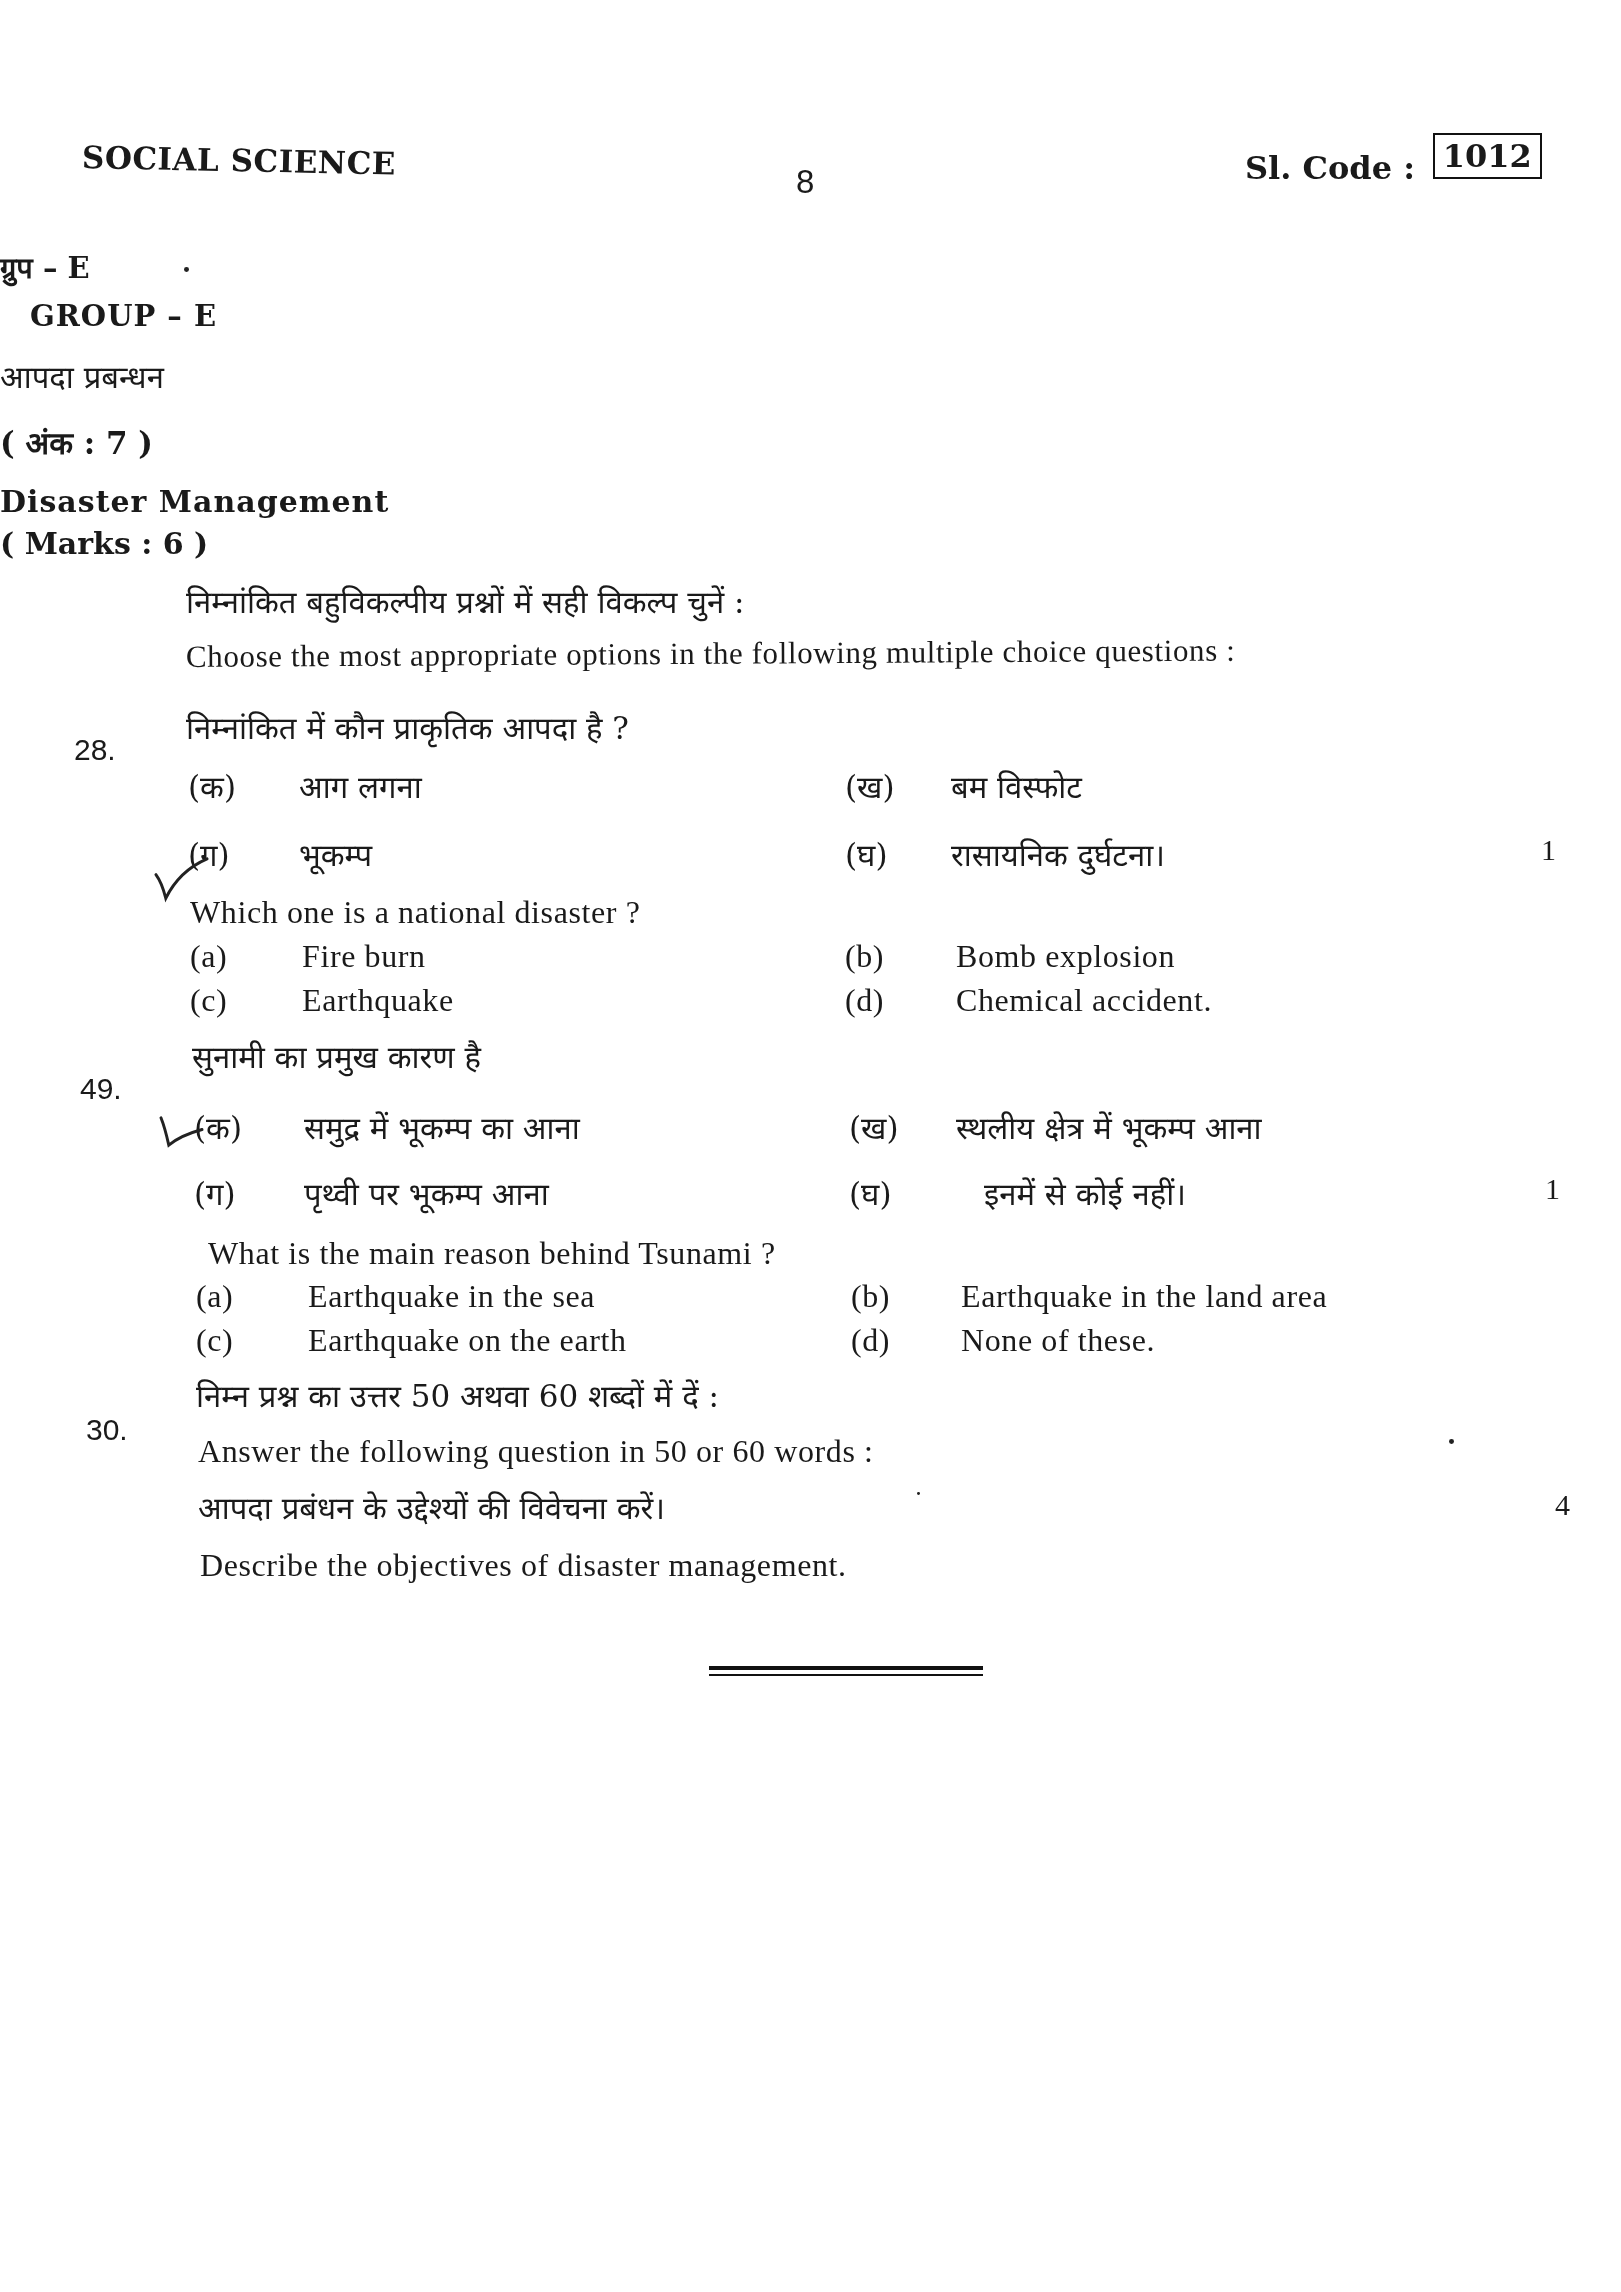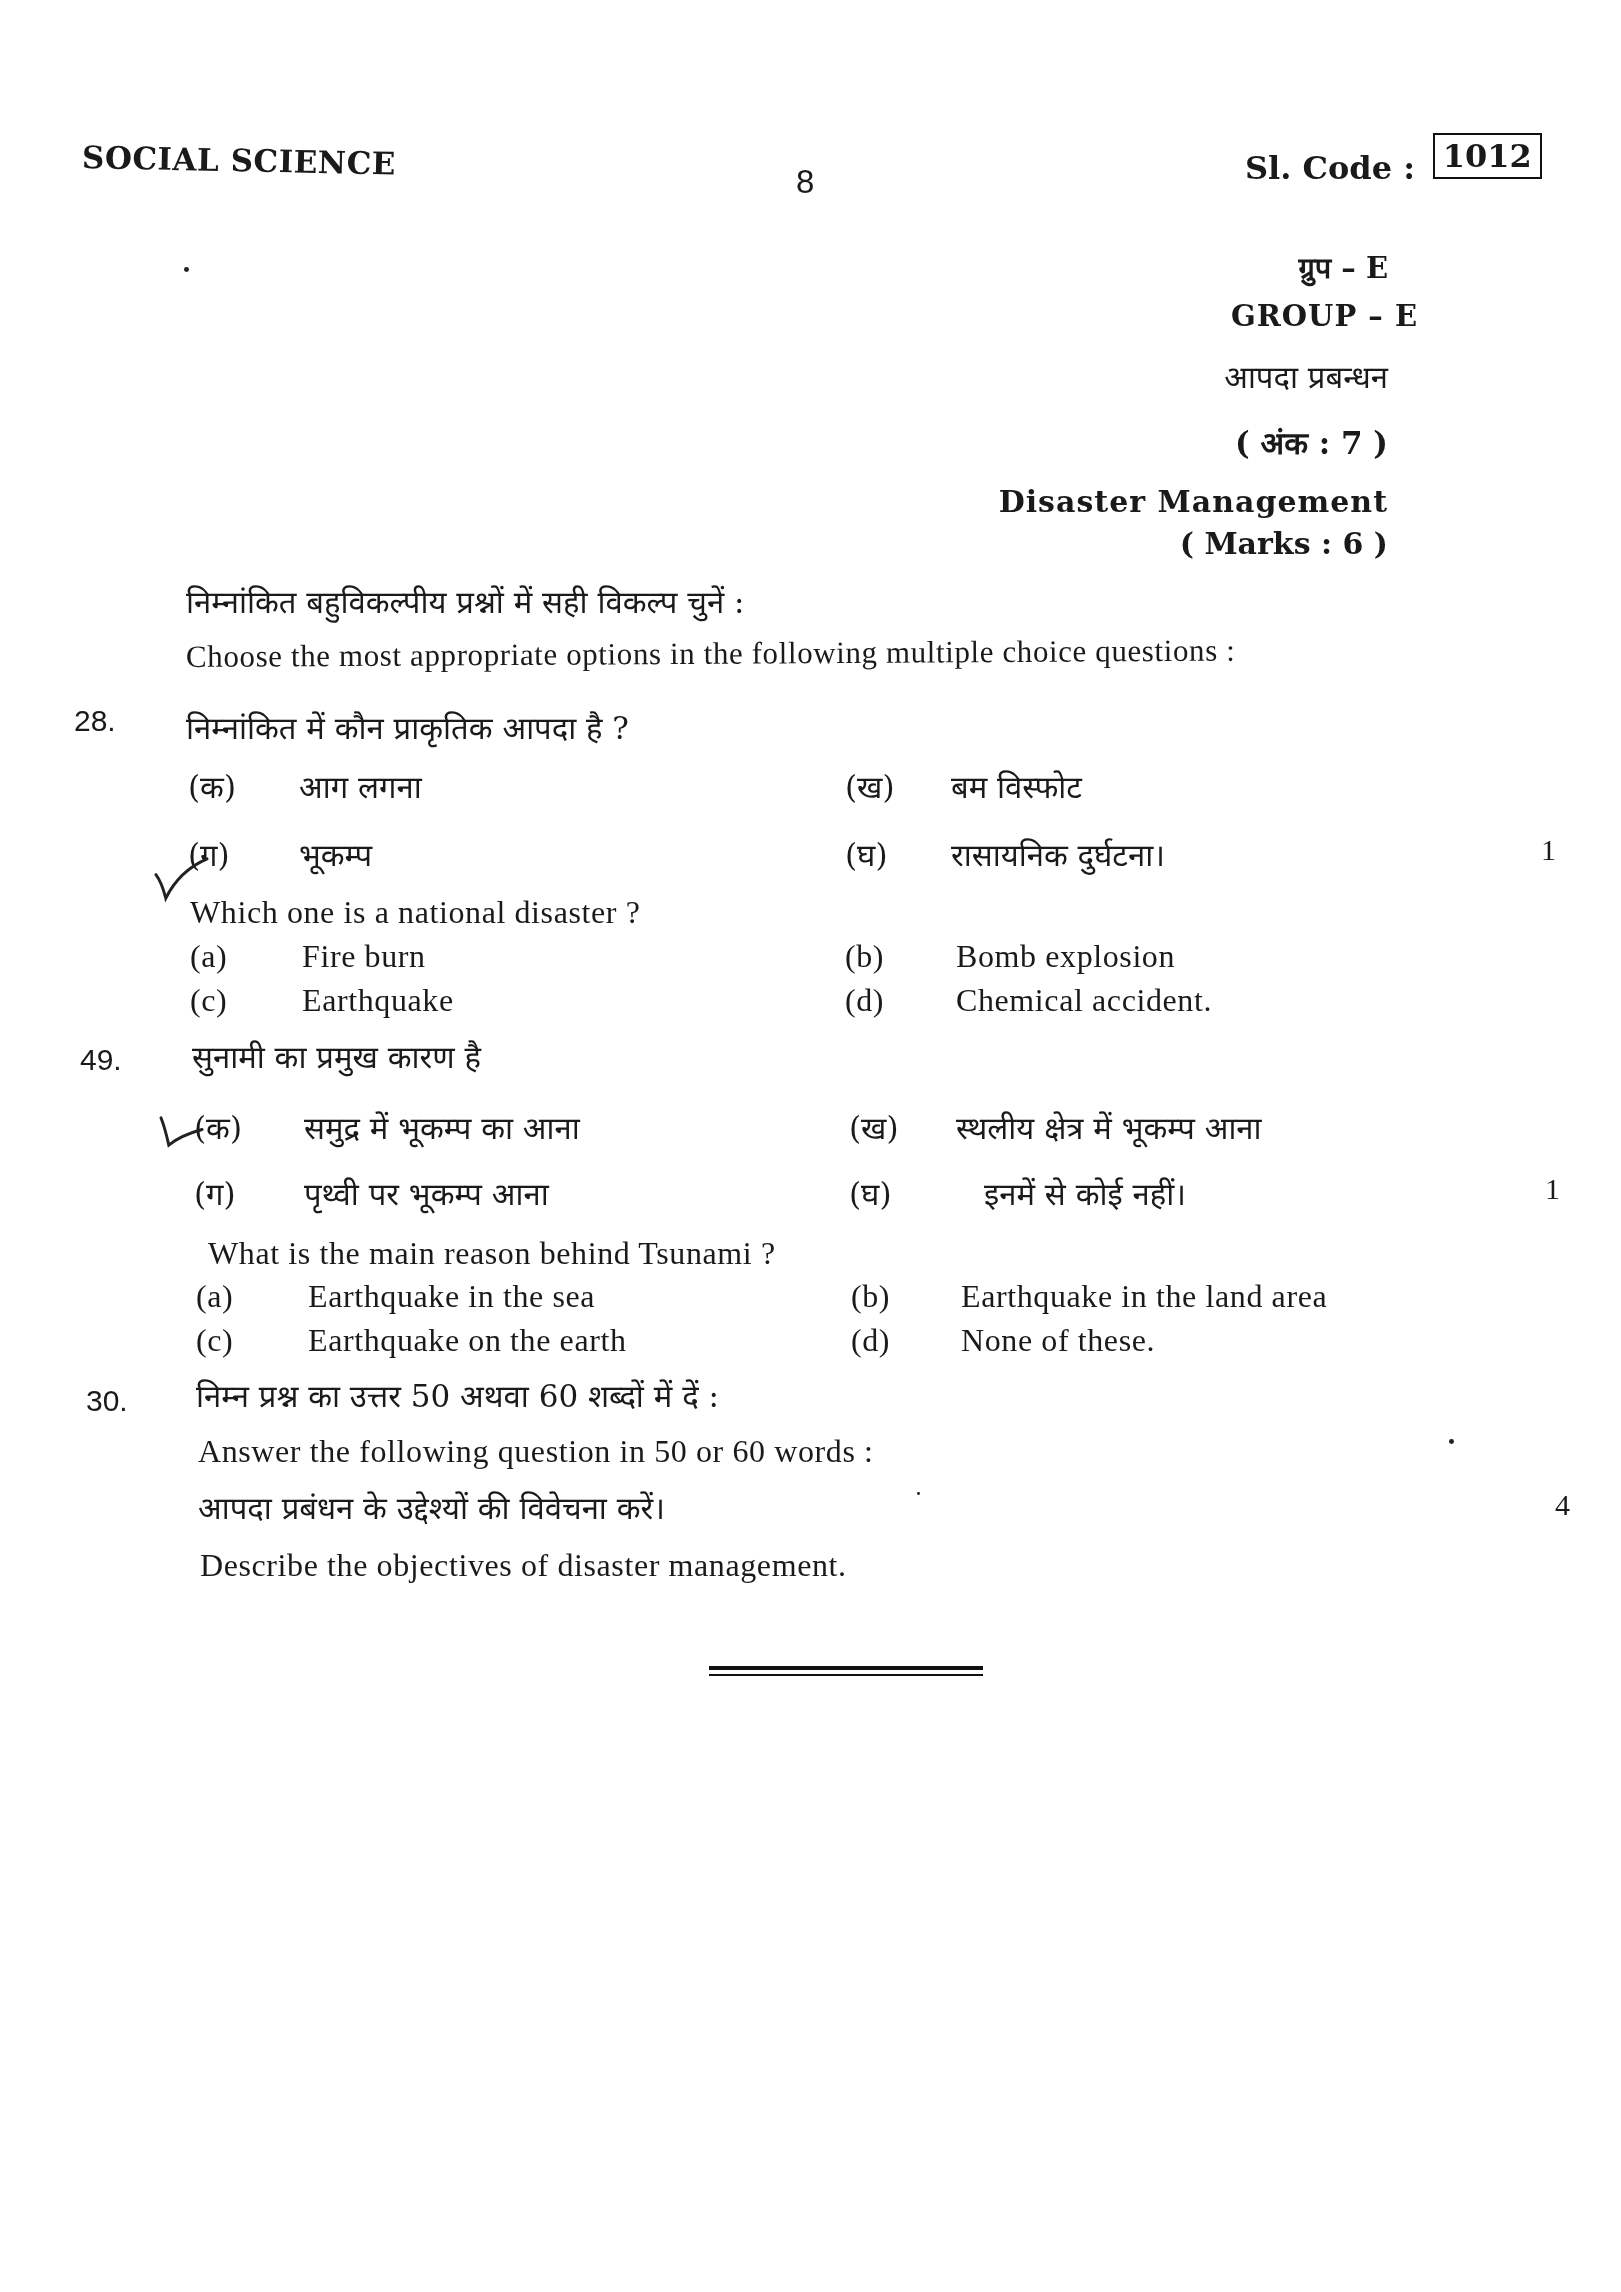--- a/index.html
+++ b/index.html
@@ -3,30 +3,30 @@
 <meta charset="utf-8">
 <style>
   html, body { margin: 0; padding: 0; background: #ffffff; }
   body { width: 1621px; height: 2293px; position: relative; overflow: hidden;
          font-family: "DejaVu Serif", "Liberation Serif", serif; color: #1a1a1a; }
   .abs { position: absolute; white-space: nowrap; }
   .hdr-left { left: 82px; top: 139px; font-family: "DejaVu Serif", serif; font-weight: bold; font-size: 31px; letter-spacing: 0.5px; transform: rotate(1.2deg); transform-origin: left; }
   .hdr-page { left: 796px; top: 163px; font-family: "Liberation Sans", sans-serif; font-size: 33px; }
   .hdr-code { left: 1245px; top: 149px; font-family: "DejaVu Serif", serif; font-weight: bold; font-size: 32px; }
   .code-box { left: 1433px; top: 133px; border: 2.9px solid #111; padding: 2px 7.8px; font-family: "DejaVu Serif", serif; font-weight: bold; font-size: 32px; }
-  .center { left: 0; width: 1388px; text-align: right; }
+  .center { left: 0; width: 1388px; text-align: left; }
   .c1 { top: 247px; font-size: 29px; font-weight: bold; }
   .c2 { top: 299px; font-size: 29px; font-weight: bold; letter-spacing: 1px; padding-left: 30px; }
   .c3 { top: 355px; font-size: 31px; }
   .c4 { top: 421px; font-size: 31px; font-weight: bold; }
   .c5 { top: 484px; font-size: 30px; font-weight: bold; letter-spacing: 1px; }
   .c6 { top: 526px; font-size: 30px; font-weight: bold; }
   .txt { font-size: 31px; }
   .en { font-family: "Liberation Serif", serif; font-size: 32px; letter-spacing: 0.6px; }
-  .qnum { font-family: "Liberation Sans", sans-serif; font-size: 30px; }
+  .qnum { font-family: "Liberation Sans", sans-serif; font-size: 30px; margin-top: 29px; }
   .marks { font-family: "Liberation Serif", serif; font-size: 30px; }
   .tick { position: absolute; }
   .rule { position: absolute; left: 709px; width: 274px; height: 3.9px; background: #111; }
   .dot { position: absolute; width: 4.9px; height: 4.9px; border-radius: 50%; background: #222; }
 </style>
 </head>
 <body>
 
 <div class="abs hdr-left">SOCIAL SCIENCE</div>
 <div class="abs hdr-page">8</div>

